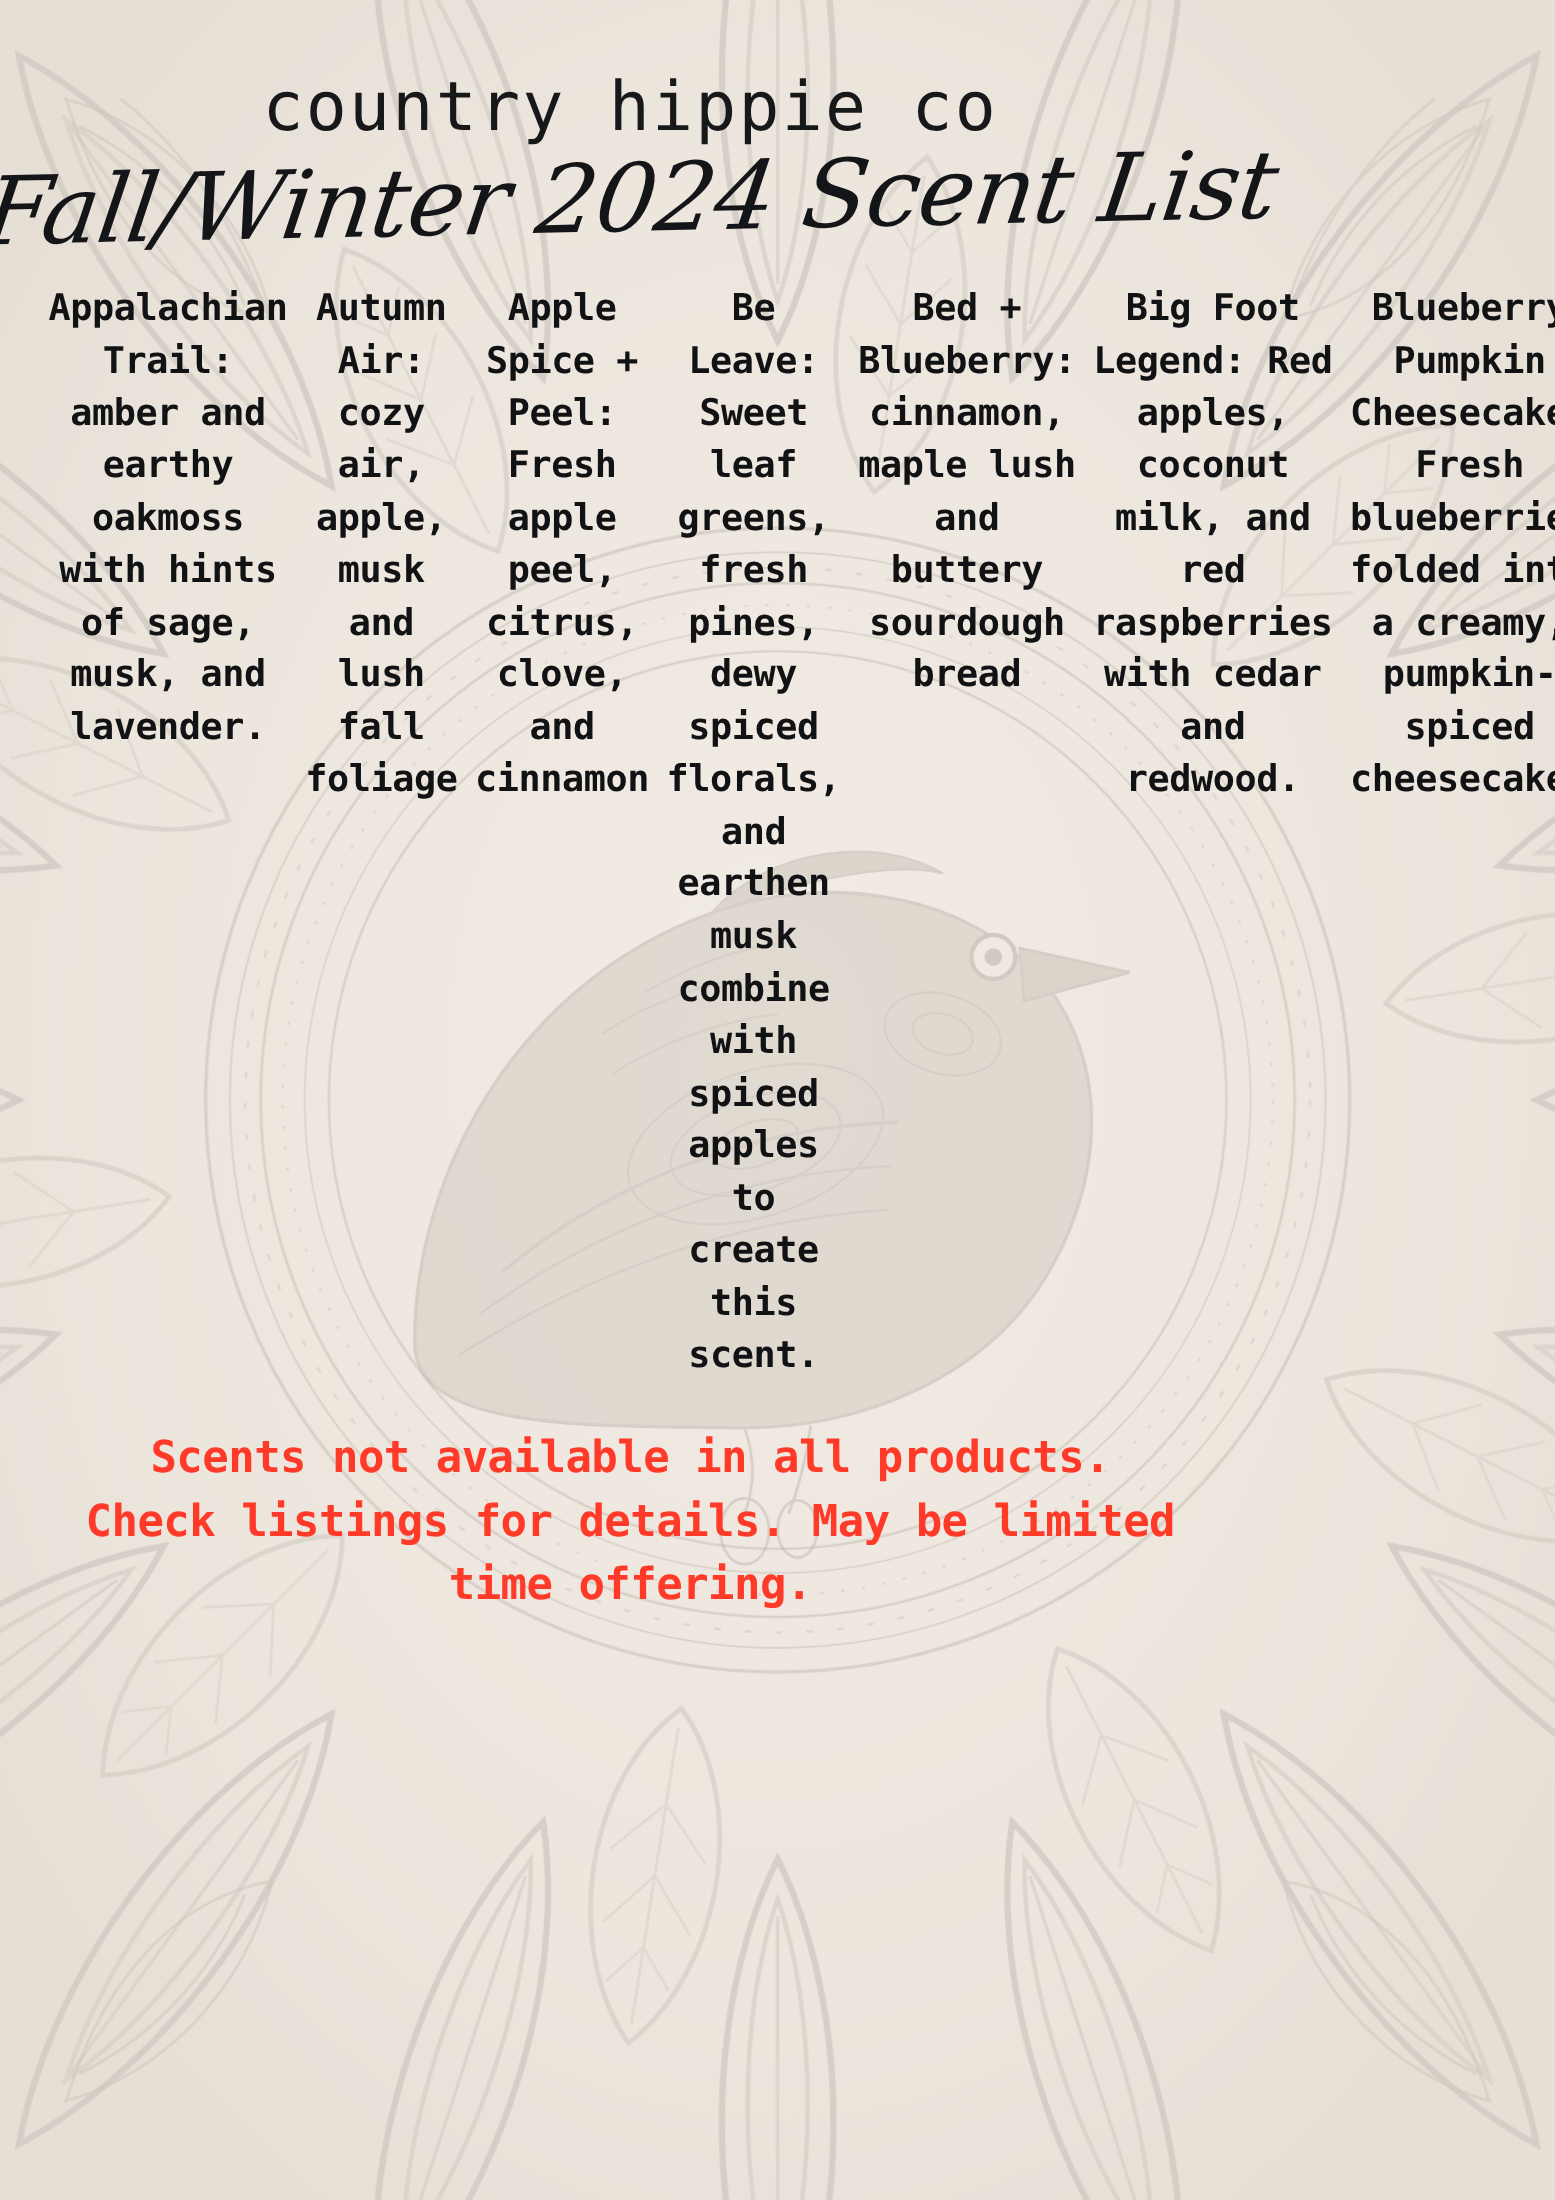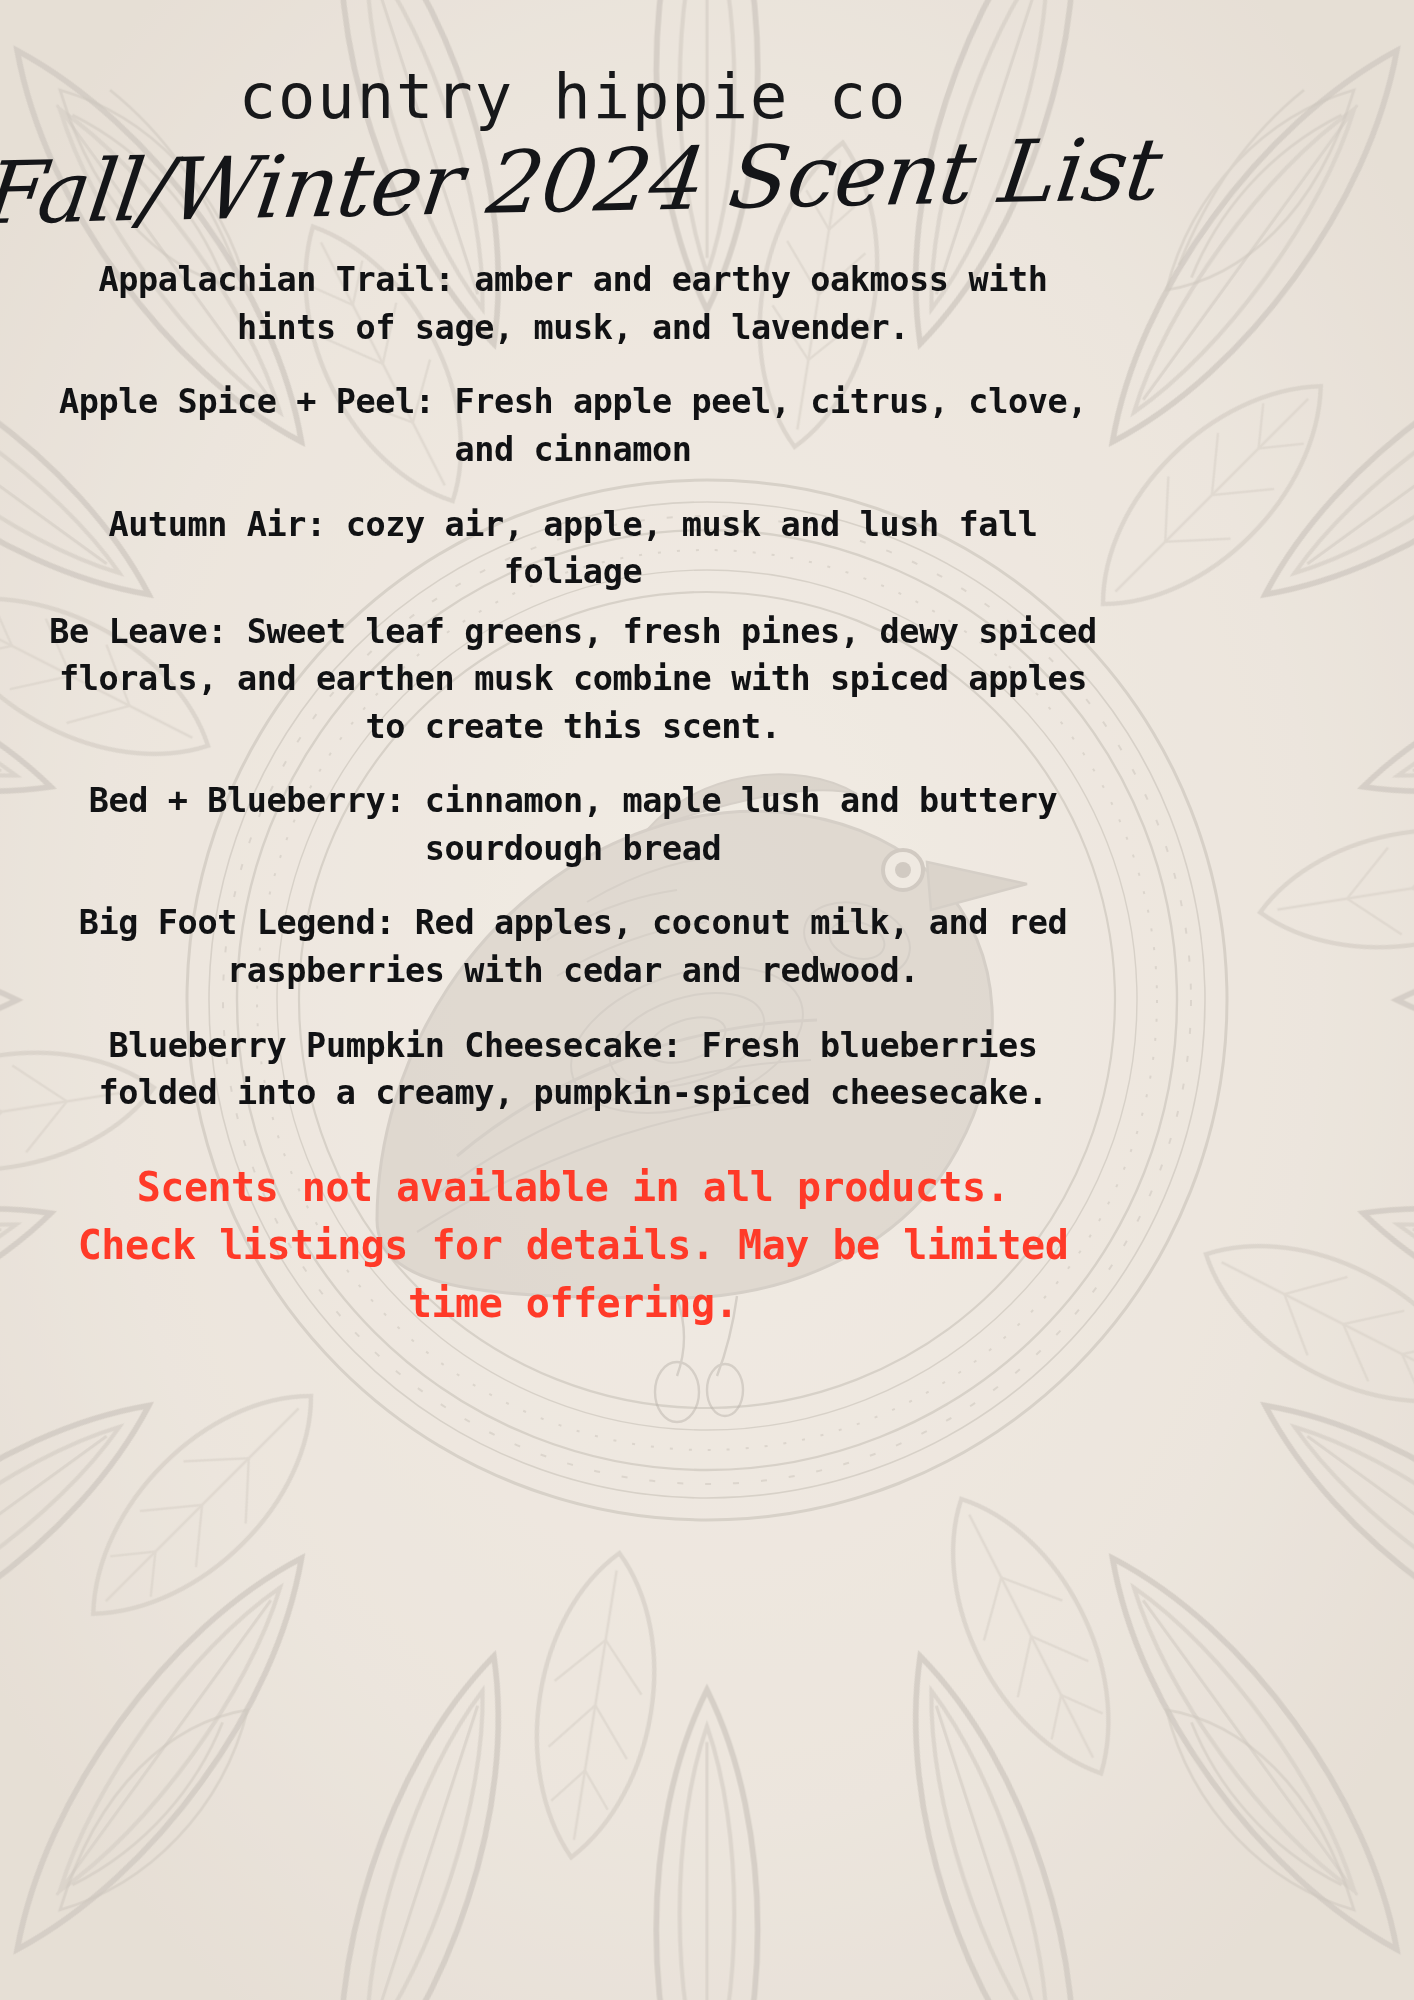--- a/index.html
+++ b/index.html
@@ -64,21 +64,21 @@
     margin: 2px 0 6px 0;
     white-space: nowrap;
   }
 
   
   .scent-list {
     width: 100%;
     max-width: 1350px;
     margin-top: 24px;
     display: flex;
-    flex-direction: column;
+    flex-direction: row;
   }
   .scent {
     text-align: center;
     color: #111214;
     font-family: "DejaVu Sans Mono", monospace;
     font-weight: bold;
     font-size: 33.5px;
     line-height: 1.42;
     letter-spacing: -0.4px;
     margin-bottom: 27px;
@@ -241,28 +241,28 @@
   <div class="brand">country hippie co</div>
 
   <div class="script-title">Fall/Winter 2024 Scent List</div>
 
   <div class="scent-list">
 
     <div class="scent">
       <span class="nm">Appalachian Trail:</span><span class="ds"> amber and earthy oakmoss with hints of sage, musk, and lavender.</span>
     </div>
 
-    <div class="scent">
-      <span class="nm">Apple Spice + Peel:</span><span class="ds"> Fresh apple peel, citrus, clove, and cinnamon</span>
-    </div>
-
     <div class="scent tight">
       <span class="nm">Autumn Air:</span><span class="ds"> cozy air, apple, musk and lush fall foliage</span>
     </div>
 
+    <div class="scent">
+      <span class="nm">Apple Spice + Peel:</span><span class="ds"> Fresh apple peel, citrus, clove, and cinnamon</span>
+    </div>
+
 
     <div class="scent">
       <span class="nm">Be Leave:</span><span class="ds"> Sweet leaf greens, fresh pines, dewy spiced florals, and earthen musk combine with spiced apples to create this scent.</span>
     </div>
 
     <div class="scent">
       <span class="nm">Bed + Blueberry:</span><span class="ds"> cinnamon, maple lush and buttery sourdough bread</span>
     </div>
 
     <div class="scent">

